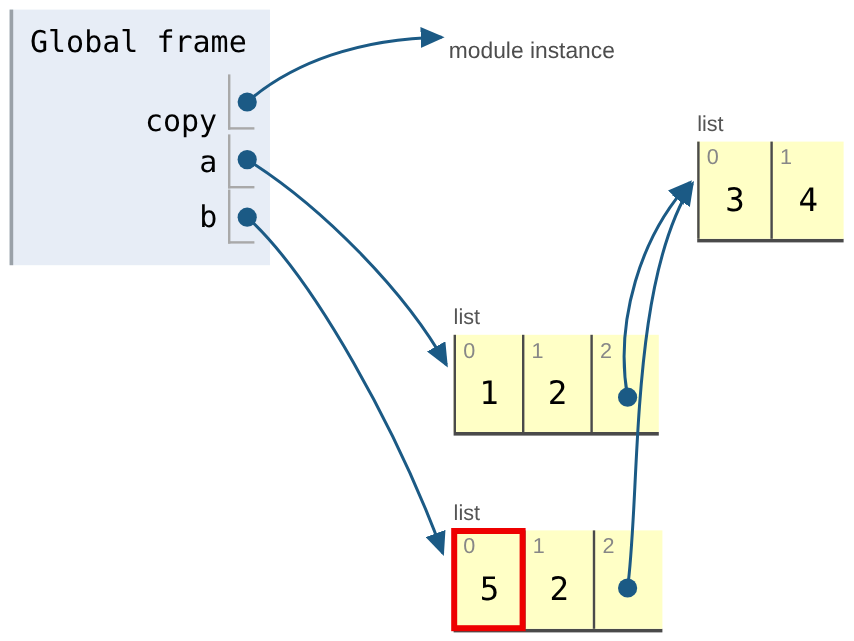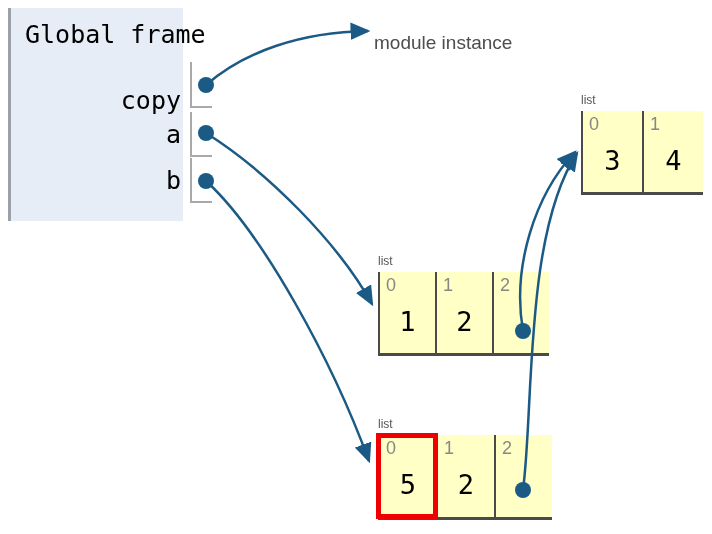--- a/index.html
+++ b/index.html
@@ -12,21 +12,21 @@
     --label-gray:#555555;
     --index-gray:#878787;
   }
   html,body{margin:0;padding:0;background:#fff;}
   .canvas{
     position:relative;width:712px;height:534px;background:#ffffff;
     overflow:hidden;font-family:"Liberation Sans",sans-serif;
   }
   
   .global-frame{
-    position:absolute;left:8px;top:8px;width:175px;height:213px;
+    position:absolute;left:8px;top:8px;width:217px;height:213px;
     background:var(--frame-bg);
     border-left:3px solid #9aa1a8;
     box-sizing:border-box;
   }
   .frame-title{
     position:absolute;left:14px;top:12px;
     font-family:"DejaVu Sans Mono",monospace;
     font-size:25px;color:#000;white-space:pre;
   }
   .var-row{position:absolute;left:0;}
@@ -45,21 +45,21 @@
     border-bottom:2px solid var(--bracket-gray);
     box-sizing:border-box;
   }
   
   .module-instance{
     position:absolute;left:374px;top:21px;
     font-size:19px;color:#4d4d4d;margin-top:11px;
   }
   
   .list-obj{position:absolute;}
-  .list-label{font-size:12px;color:var(--label-gray);margin-bottom:4px;}
+  .list-label{font-size:18px;color:var(--label-gray);margin-bottom:4px;}
   .list-row{display:flex;border-bottom:3px solid var(--border-dark);}
   .cell{
     position:relative;background:var(--cell-yellow);
     border-left:2px solid var(--border-dark);
     box-sizing:border-box;
   }
   .idx{
     position:absolute;top:3px;left:6px;
     font-size:18px;color:var(--index-gray);
   }

